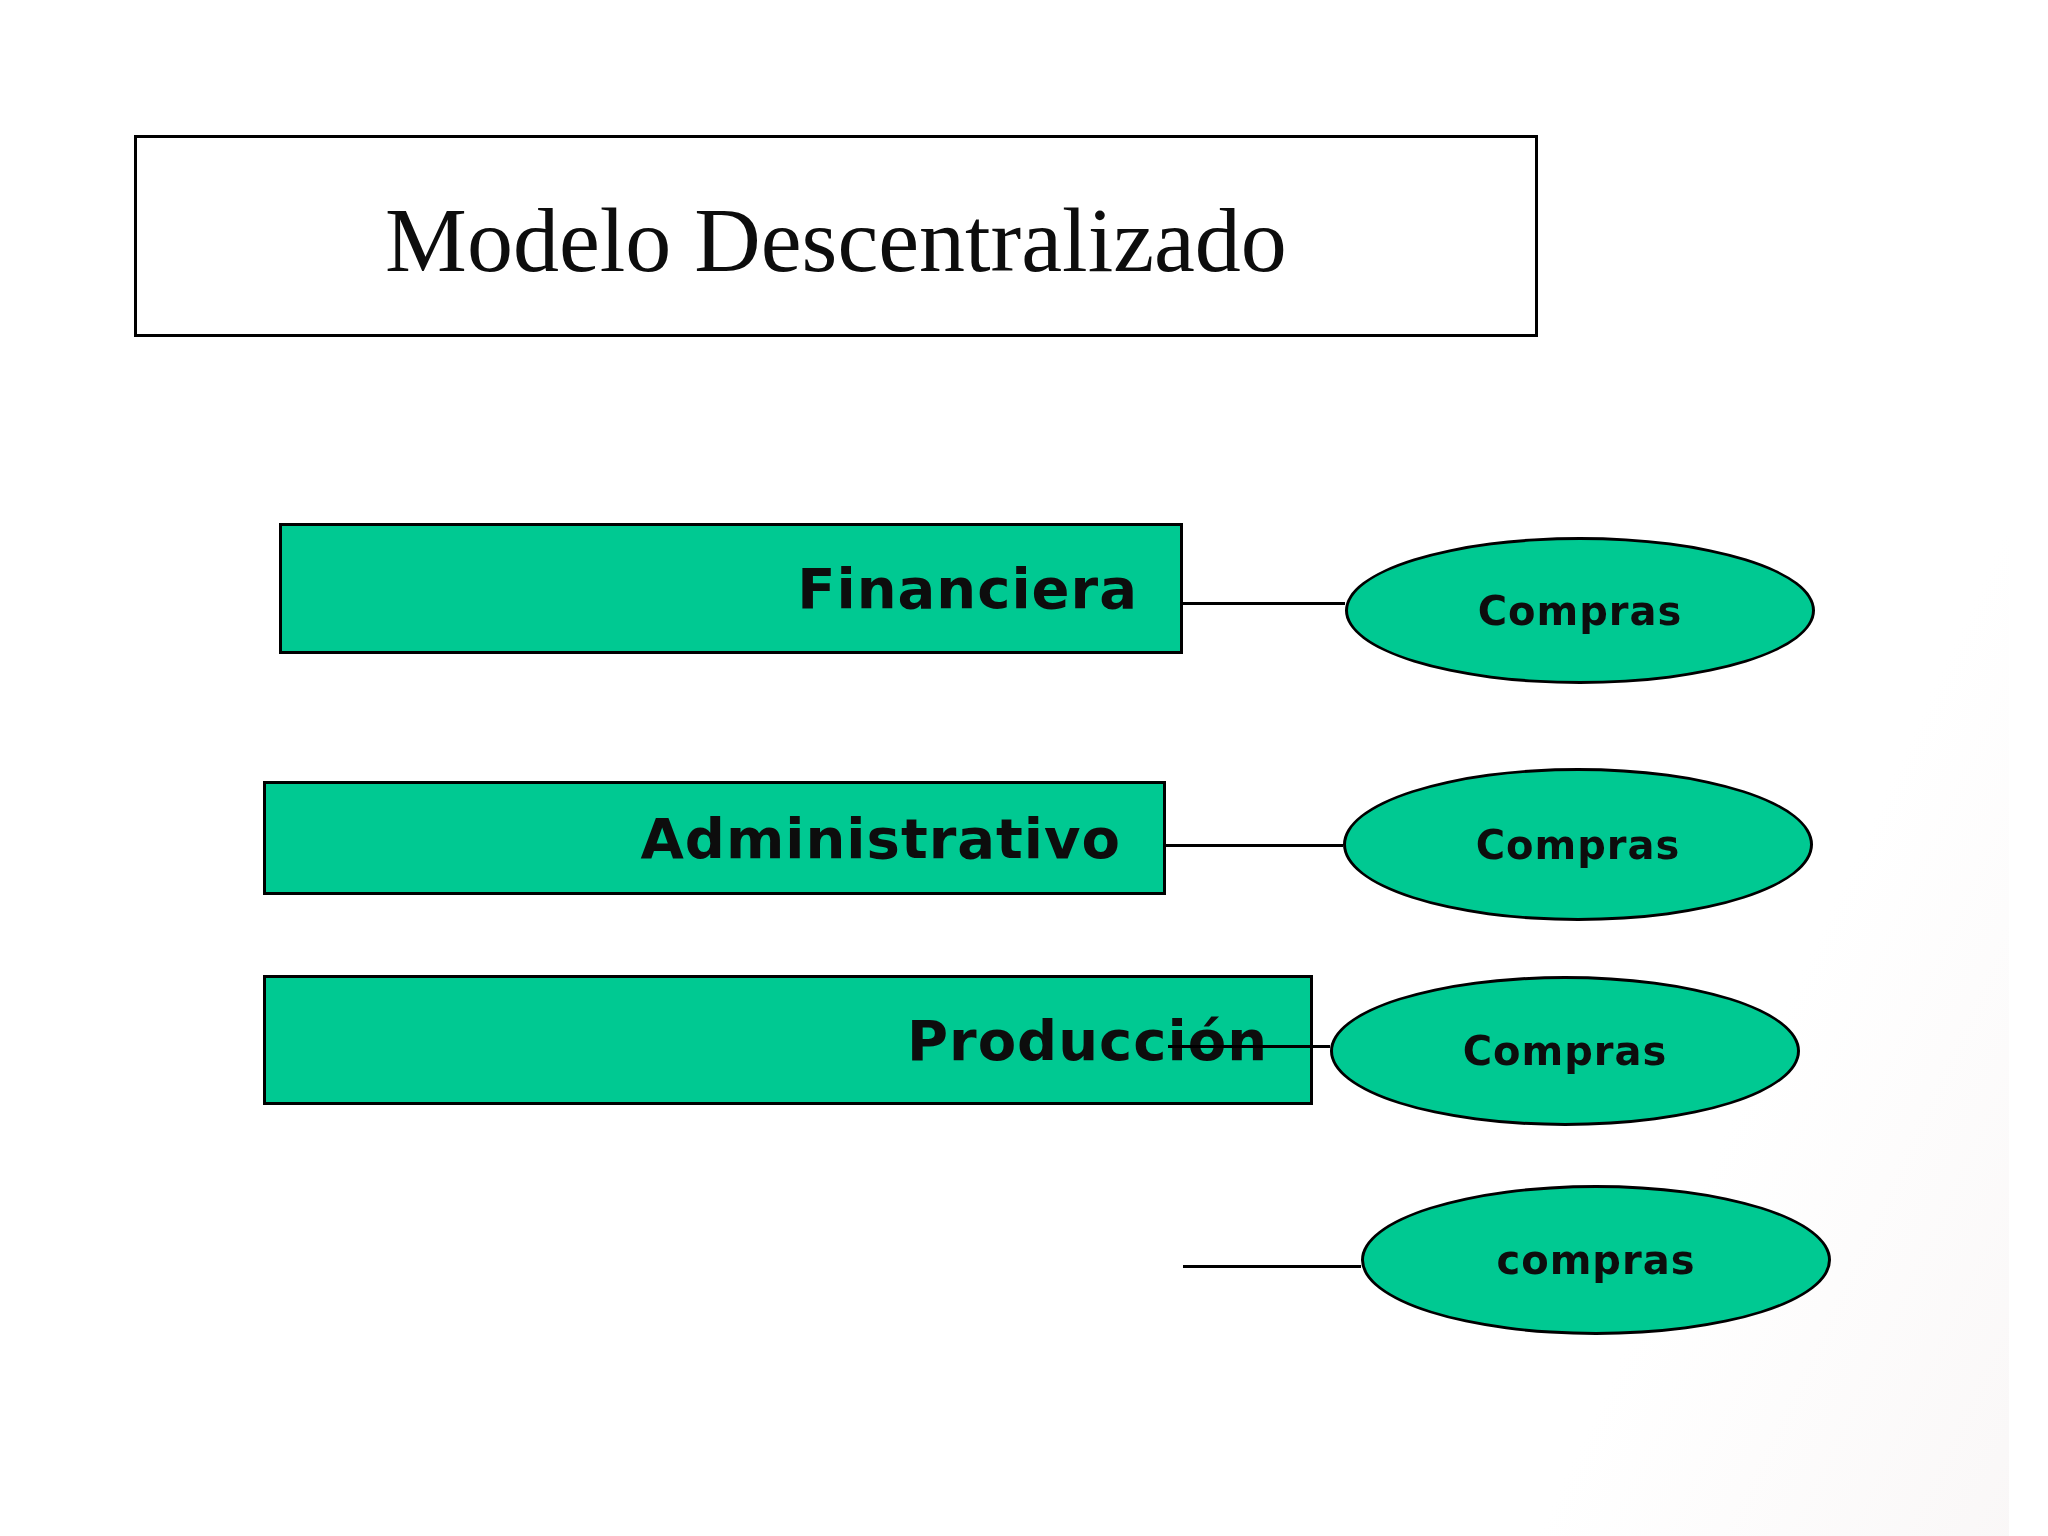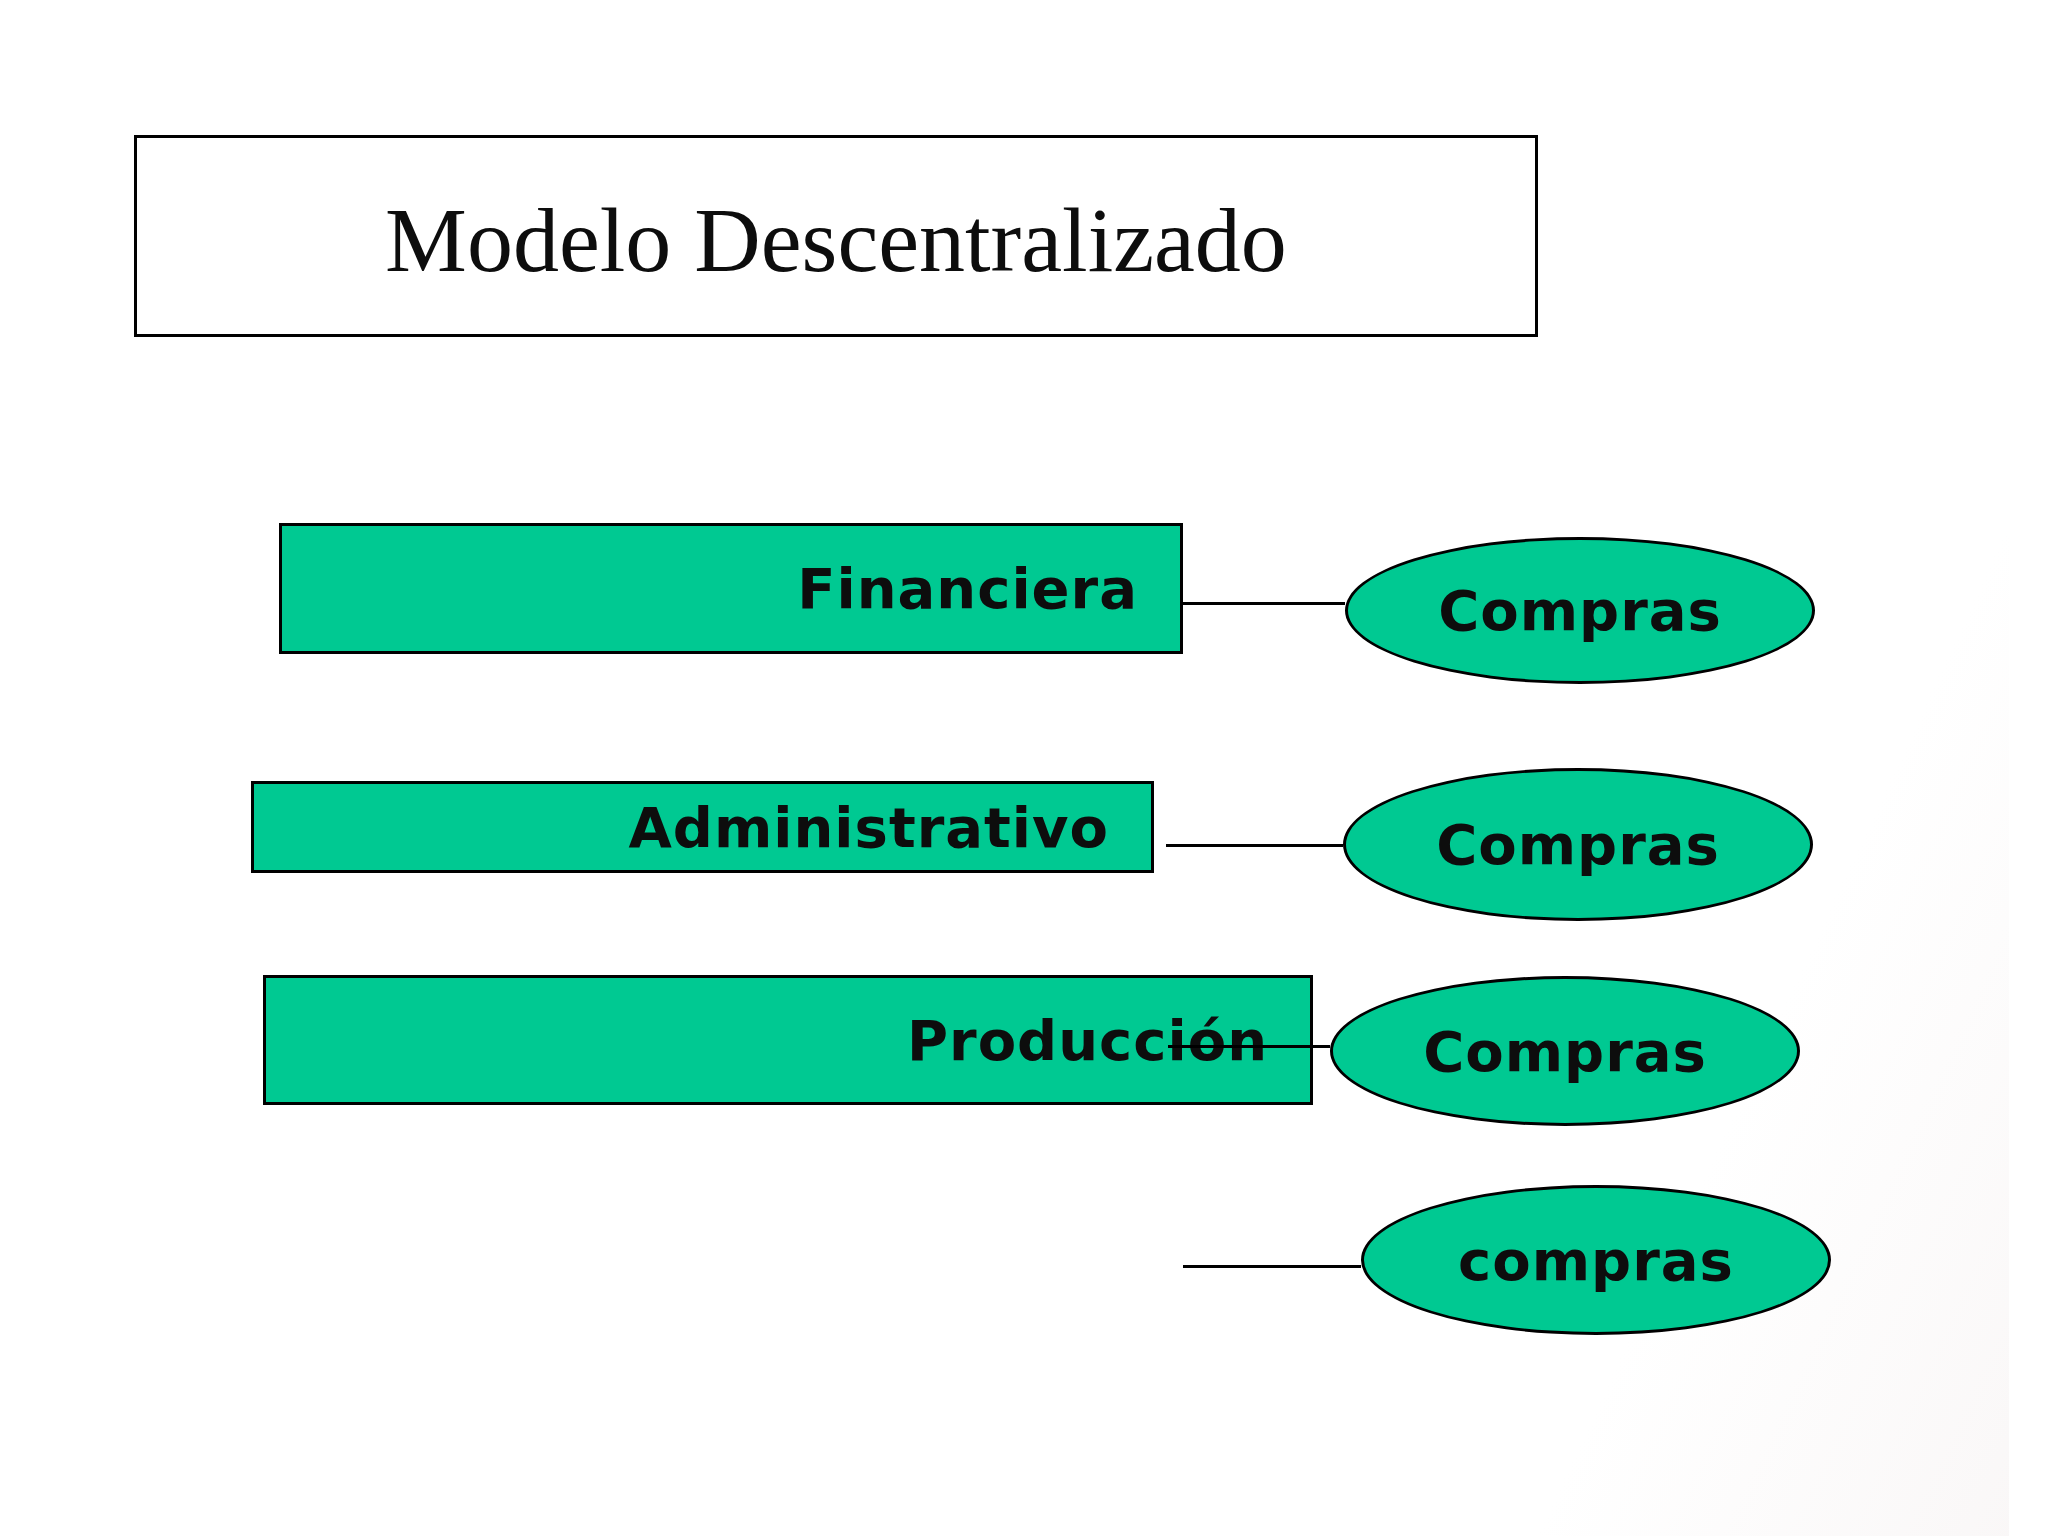--- a/index.html
+++ b/index.html
@@ -48,21 +48,21 @@
     justify-content: flex-end;
   }
   .dept-label {
     font-weight: 700;
     font-size: 56px;
     color: var(--text);
     letter-spacing: 1px;
     white-space: nowrap;
   }
   .r1 { left: 201px; top: 445px;  width: 904px; height: 131px; }
-  .r2 { left: 173px; top: 703px;  width: 903px; height: 92px; }
+  .r2 { left: 185px; top: 703px;  width: 903px; height: 114px; }
   .r3 { left: 185px; top: 897px;  width: 1050px; height: 130px; }
   .r4 { left: 184px; top: 1123px; width: 921px; height: 130px; }
 
   
   .connector {
     position: absolute;
     height: 0;
     border-top: 3px solid var(--shape-border);
   }
   .c1 { left: 1105px; top: 524px;  width: 162px; }
@@ -76,21 +76,21 @@
     width: 470px; height: 150px;
     background: var(--shape-fill);
     border: 3px solid var(--shape-border);
     border-radius: 50%;
     display: flex;
     align-items: center;
     justify-content: center;
   }
   .unit-label {
     font-weight: 700;
-    font-size: 56px;
+    font-size: 40px;
     color: var(--text);
     letter-spacing: 1px;
     white-space: nowrap;
   }
   .e1 { left: 1267px; top: 459px;  height: 147px; }
   .e2 { left: 1265px; top: 690px;  height: 153px; }
   .e3 { left: 1252px; top: 898px;  }
   .e4 { left: 1283px; top: 1107px; }
 </style>
 </head>

